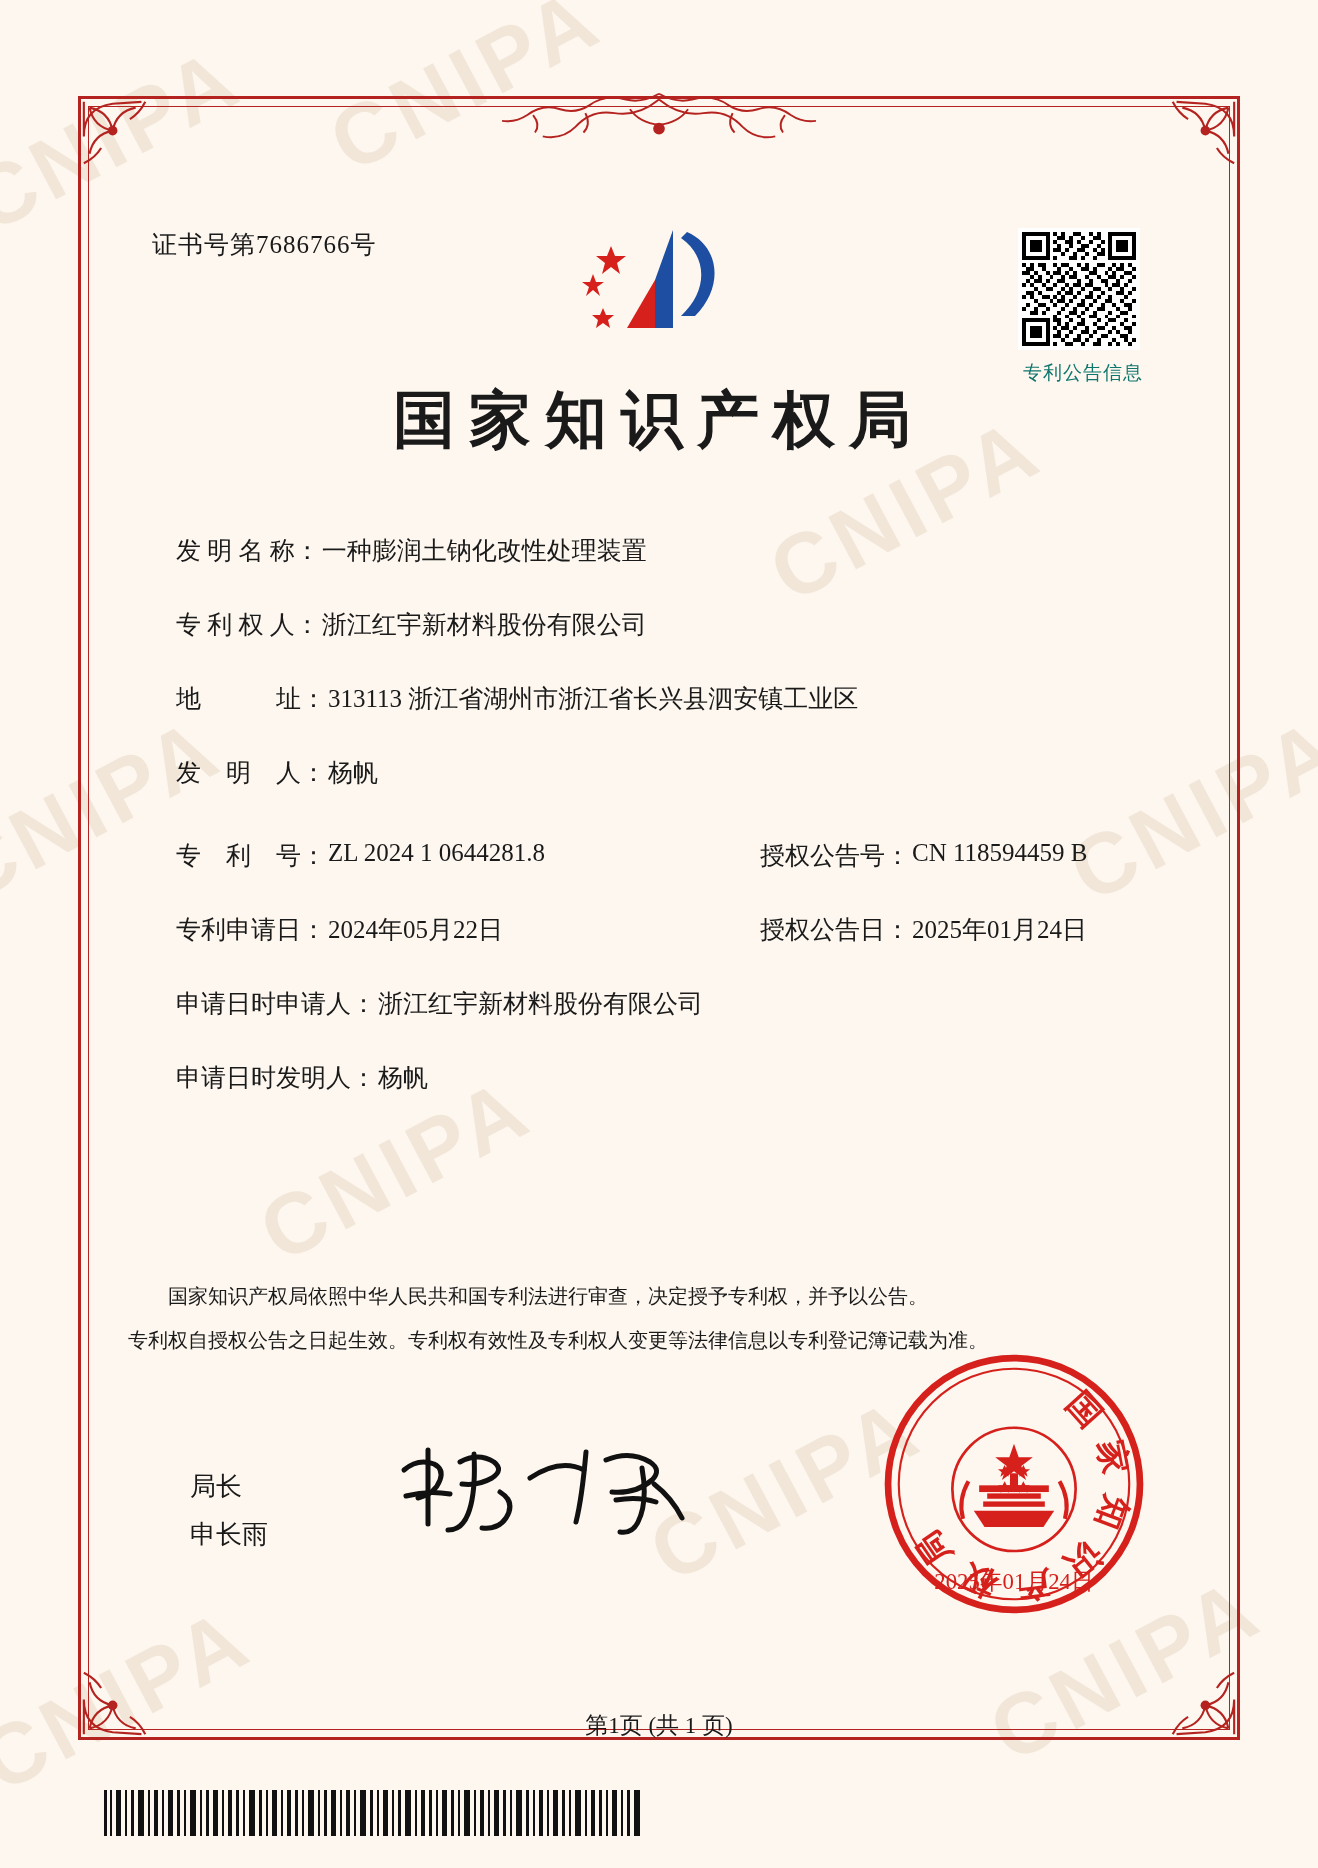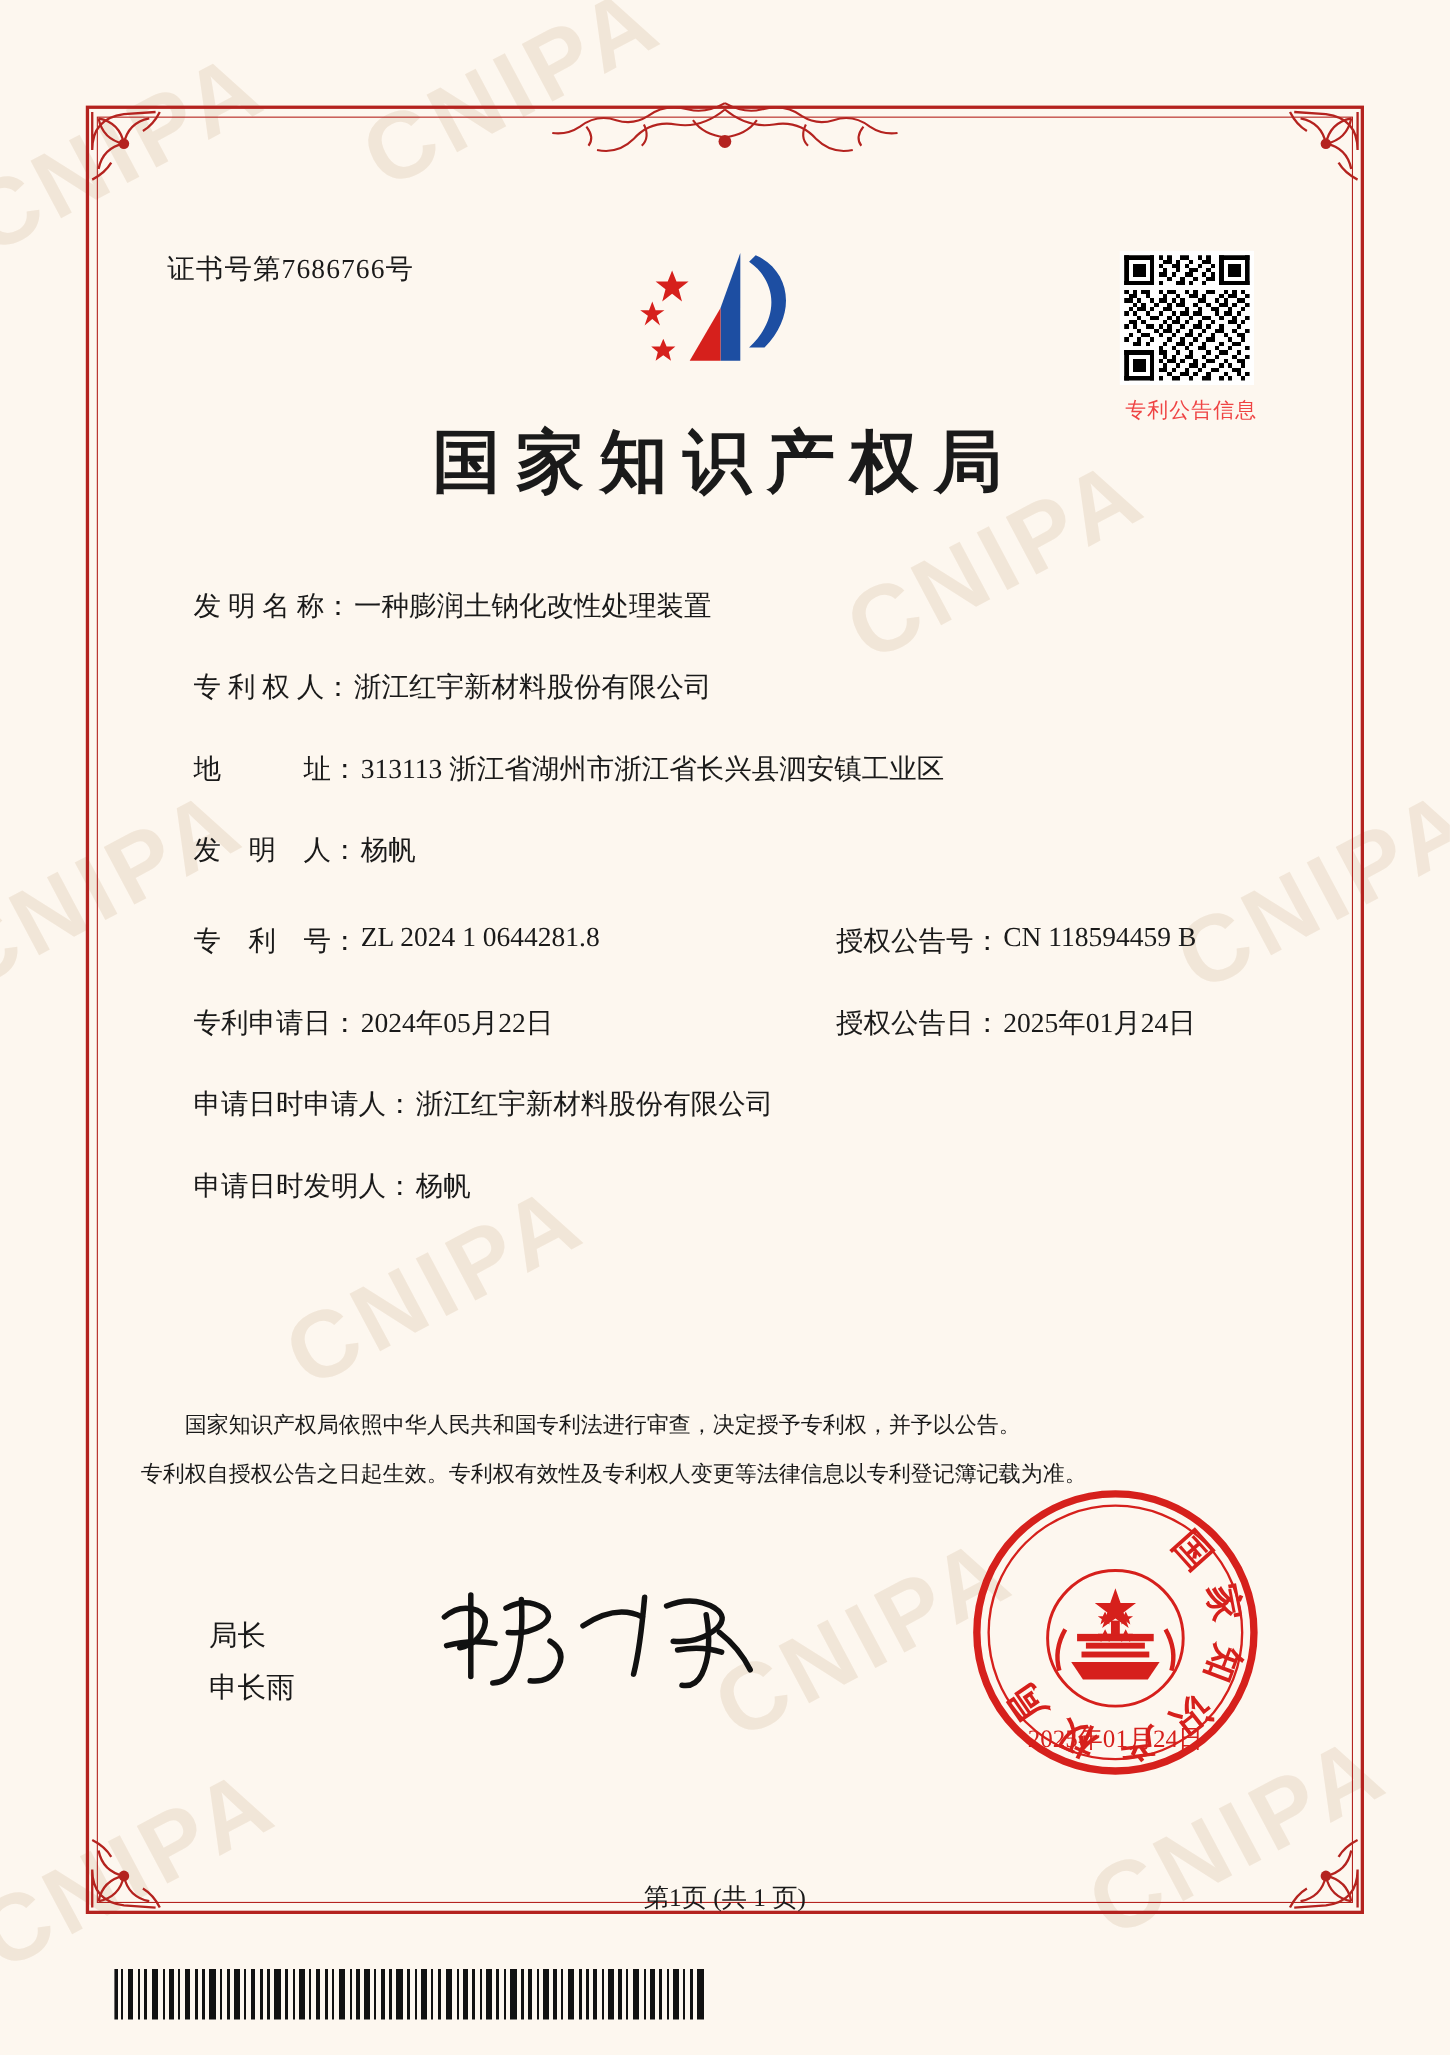--- a/index.html
+++ b/index.html
@@ -38,21 +38,21 @@
   .top-orn svg{width:100%;height:100%;display:block;}
 
   
   .cert-no{
     position:absolute;left:152px;top:228px;font-size:25px;letter-spacing:1px;
   }
   .emblem{position:absolute;left:50%;top:224px;transform:translateX(-50%);width:180px;height:120px;}
   .qr-wrap{position:absolute;right:170px;top:228px;width:130px;text-align:center;}
   .qr{width:122px;height:122px;background:#fff;padding:4px;box-sizing:border-box;}
   .qr svg{display:block;width:100%;height:100%;}
-  .qr-cap{margin-top:10px;font-size:19px;color:#ef4444;letter-spacing:1px;white-space:nowrap;}
+  .qr-cap{margin-top:10px;font-size:19px;color:#0f766e;letter-spacing:1px;white-space:nowrap;}
 
   .title{
     position:absolute;left:0;right:0;top:378px;text-align:center;
     font-size:62px;font-weight:700;letter-spacing:14px;
     font-family:"Liberation Serif","DejaVu Serif",serif;
   }
 
   
   .fields{position:absolute;left:176px;top:534px;right:160px;}
   .row{display:flex;align-items:baseline;margin-bottom:41px;font-size:25px;}

